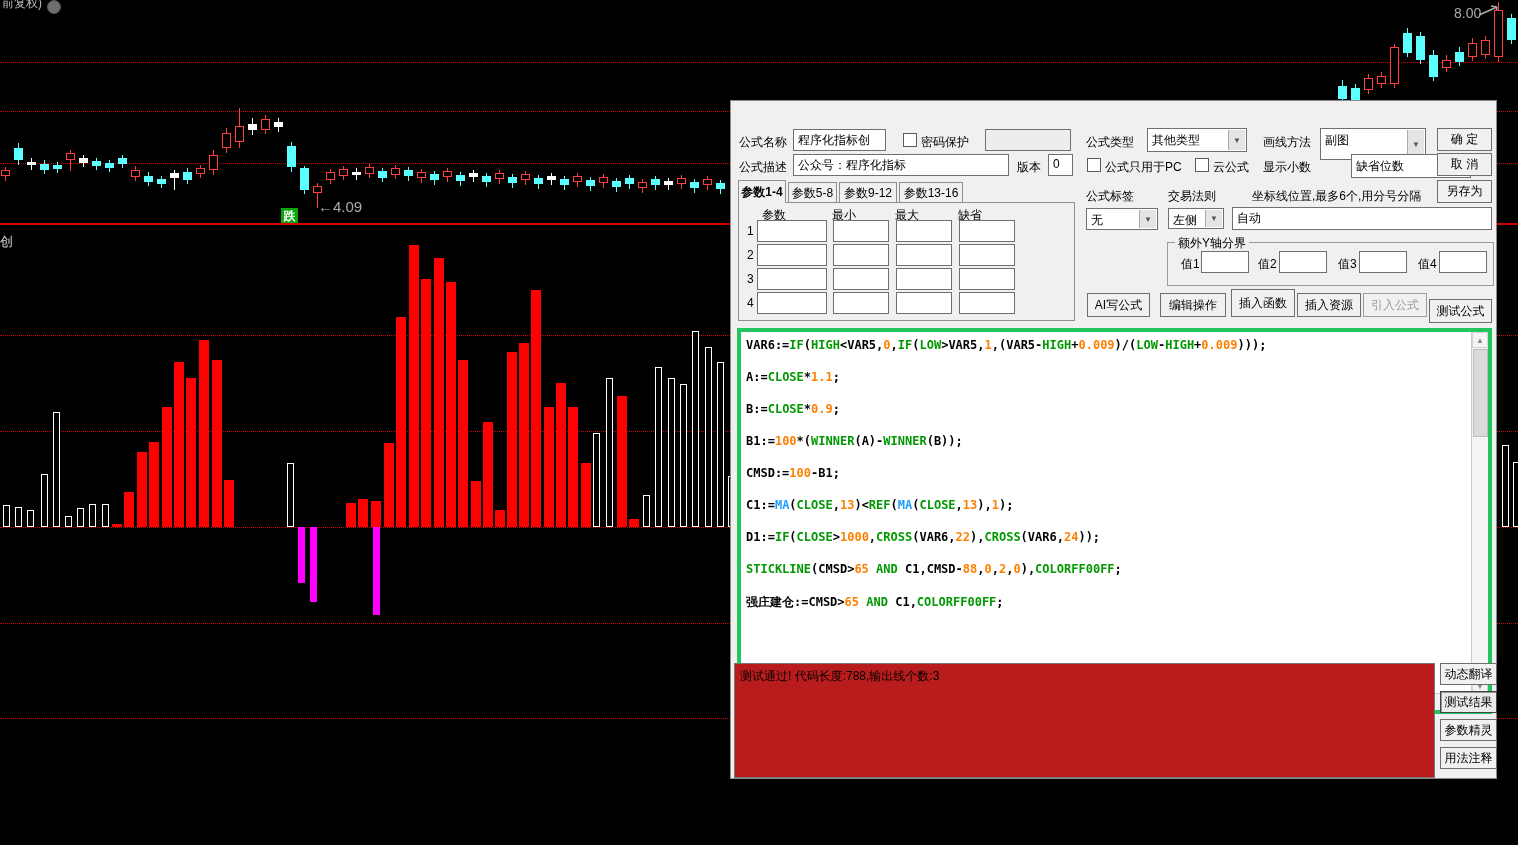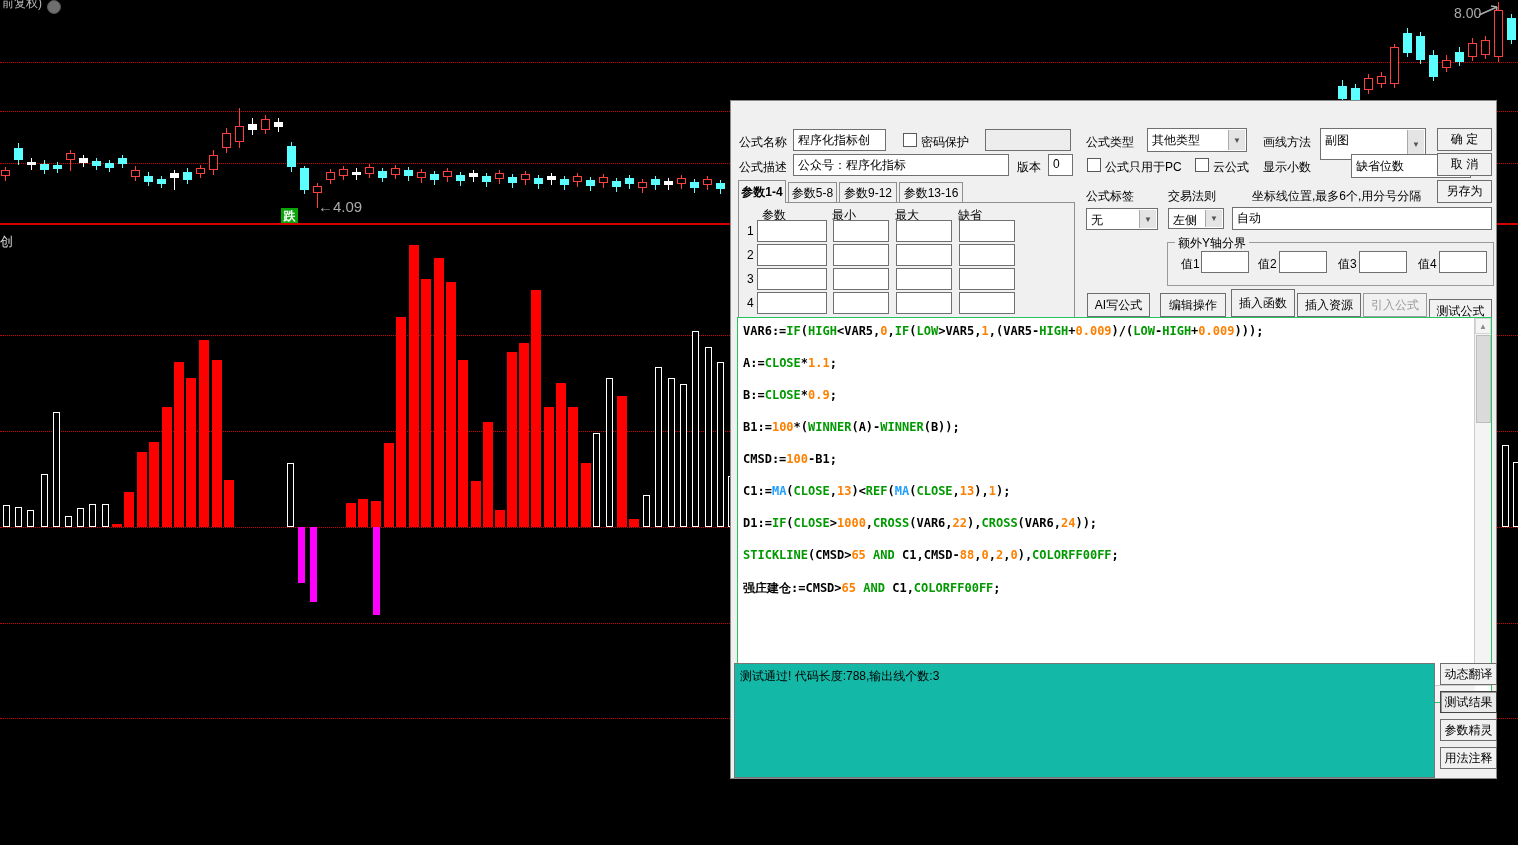--- a/index.html
+++ b/index.html
@@ -37,32 +37,32 @@
   .btn.disabled{color:#9B9B9B;border-color:#9B9B9B}
   .btn.pressed{border:1px solid #444;box-shadow:inset 1px 1px 0 #999;background:#EAEAEA}
   .cb{position:absolute;width:12px;height:12px;background:#fff;border:1px solid #5A5A5A}
   .tab{position:absolute;top:81px;height:20px;line-height:20px;background:#F0F0F0;border:1px solid #8F8F8F;
        border-bottom:none;text-align:center;font-size:12px;box-sizing:border-box}
   .tab.active{top:79px;height:23px;line-height:23px;z-index:2;font-weight:bold}
   #param-box{position:absolute;left:7px;top:101px;width:337px;height:119px;border:1px solid #8F8F8F;box-sizing:border-box}
   .group{position:absolute;border:1px solid #9A9A9A}
   .legend{position:absolute;background:#F0F0F0;padding:0 3px;white-space:nowrap}
   
-  #code-box{position:absolute;left:6px;top:216px;width:755px;height:386px;background:#fff;
-            border:1px solid #22c55e;box-sizing:border-box}
+  #code-box{position:absolute;left:6px;top:227px;width:755px;height:386px;background:#fff;
+            border:4px solid #22c55e;box-sizing:border-box}
   #code-lines{position:absolute;left:5px;top:0;right:18px;bottom:18px;overflow:hidden}
   .code-line{position:absolute;left:0;white-space:nowrap;font-family:"DejaVu Sans Mono",monospace;
              font-size:12px;font-weight:bold;letter-spacing:0px}
   .c-k{color:#000}.c-f{color:var(--code-green,#009900)}.c-n{color:var(--code-orange,#FF8000)}.c-m{color:var(--code-blue,#1E9FFF)}
   .vscroll{position:absolute;right:0;top:0;width:16px;bottom:16px;background:#F4F4F4;border-left:1px solid #CCC}
   .hscroll{position:absolute;left:0;bottom:0;height:16px;right:16px;background:#F4F4F4;border-top:1px solid #CCC}
   .scr-arrow{position:absolute;width:16px;height:16px;color:#8A8A8A;font-size:8px;
              display:flex;align-items:center;justify-content:center;background:#F4F4F4;border:1px solid #D5D5D5;box-sizing:border-box}
   .thumb{position:absolute;left:1px;width:13px;background:#DADADA;border:1px solid #BDBDBD}
-  #result-box{position:absolute;left:3px;top:562px;width:701px;height:115px;background:#14b8a6;
+  #result-box{position:absolute;left:3px;top:562px;width:701px;height:115px;background:#b91c1c;
               border:1px solid #777;box-sizing:border-box}
   #status-text{position:absolute;left:5px;top:4px;font-size:12px;white-space:nowrap}
   .side-btn{left:709px;width:57px;height:22px}
 </style>
 </head>
 <body>
 
 <div id="chart">
   <div class="corner-text">前复权)</div>
   <div class="corner-dot"></div>

